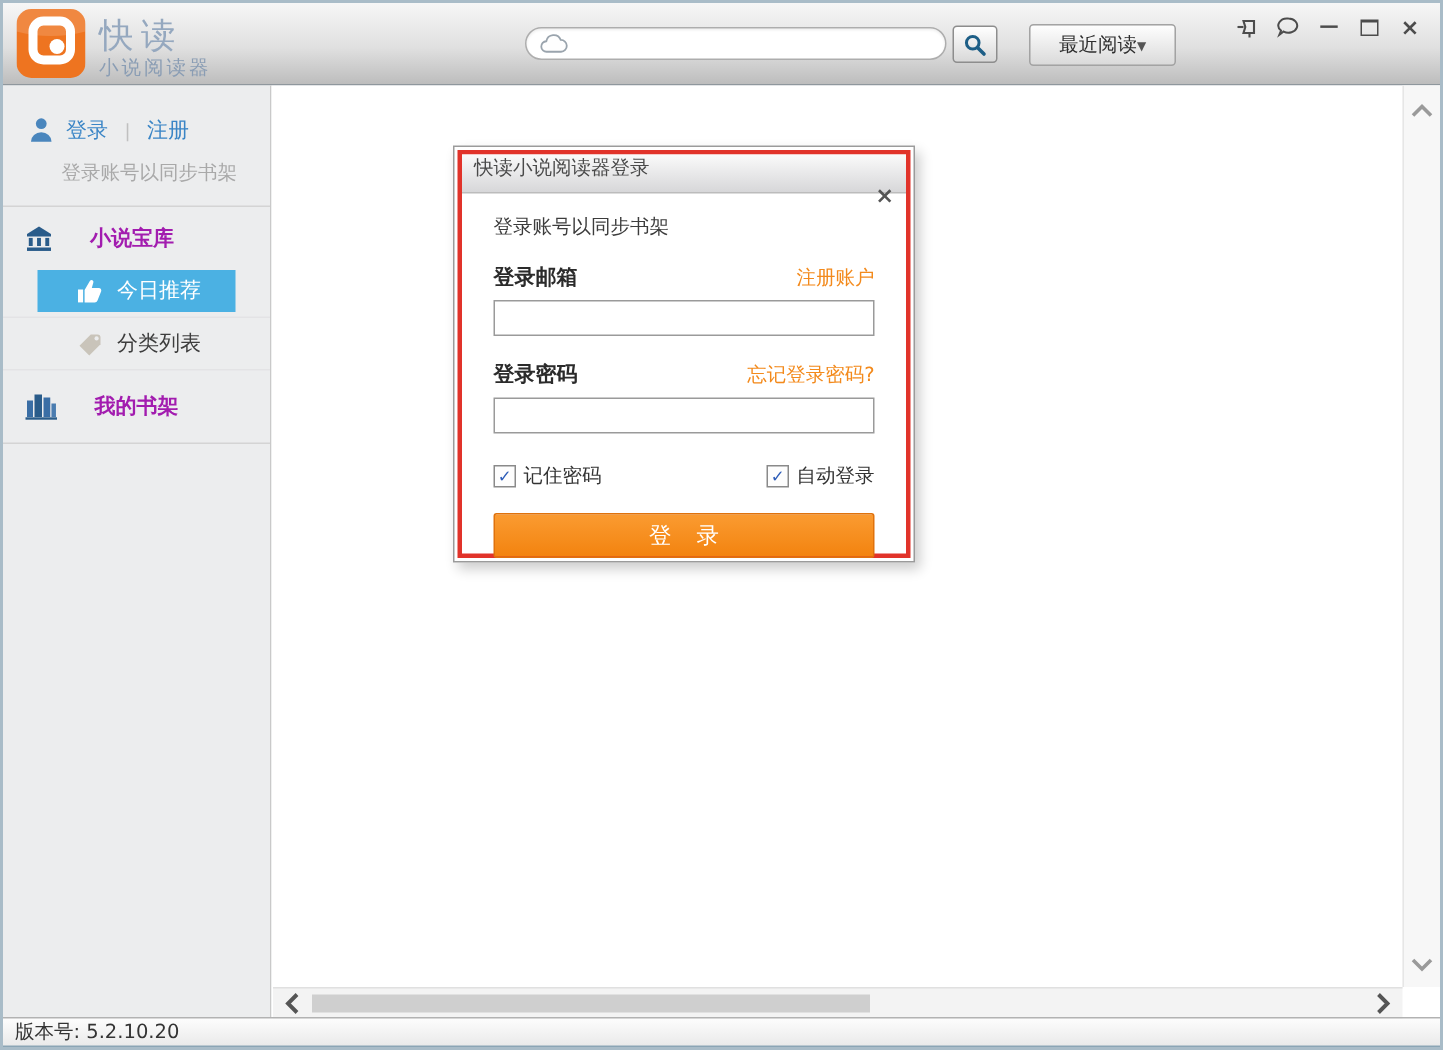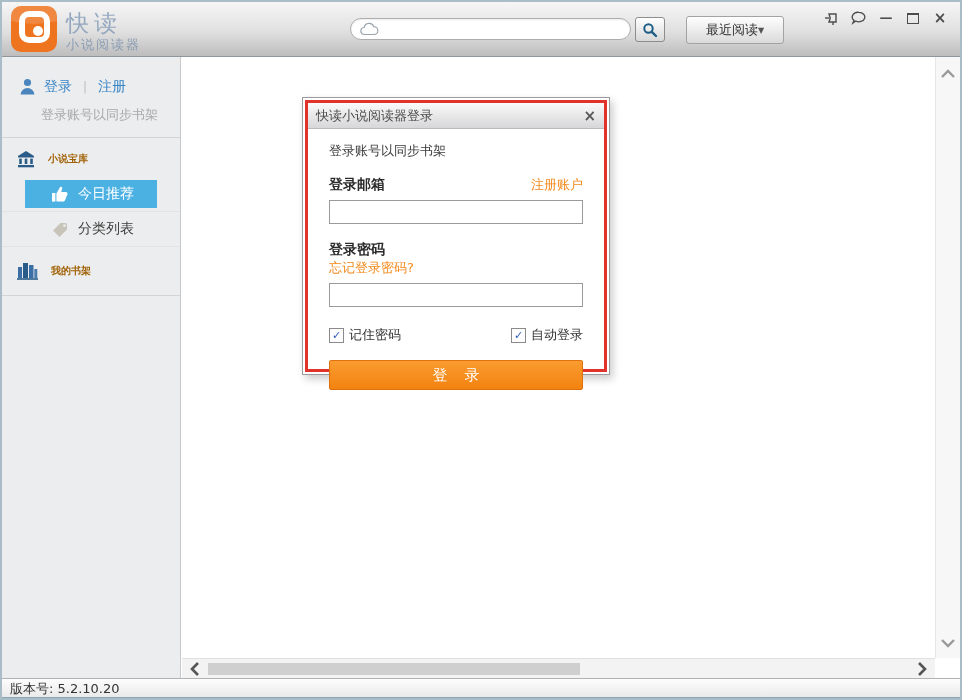--- a/index.html
+++ b/index.html
@@ -33,22 +33,22 @@
   .close-glyph { font-weight:bold; font-size:15px; }
 
   
   .sidebar { position:absolute; left:2px; top:57px; width:178px; height:621px;
     background:#ecedee; border-right:1px solid #c9c9c9; }
   .login-row { display:flex; align-items:center; gap:7px; padding:20px 0 0 16px; font-size:14px; }
   .blue-link { color:#3a85c6; cursor:pointer; }
   .sep { color:#c0c0c0; font-size:12px; padding:0 4px; }
   .hint { margin:10px 0 0 39px; font-size:13px; color:#a9a9a9; }
   .sb-divider { margin-top:13px; border-top:1px solid #d4d4d4; height:0; }
-  .section-row { display:flex; align-items:center; gap:12px; padding:12px 0 9px 14px;
-    font-size:10px; font-weight:bold; color:#a16207; cursor:pointer; }
+  .section-row { display:flex; align-items:center; gap:24px; padding:12px 0 9px 14px;
+    font-size:14px; font-weight:bold; color:#a21caf; cursor:pointer; }
   .nav-row { border-bottom:1px solid #e3e3e5; padding:3px 16px; }
   .nav-item { height:28px; display:flex; align-items:center; gap:9px; padding-left:33px;
     font-size:14px; color:#3d3d3d; cursor:pointer; }
   .nav-item.active { margin:0 7px; padding-left:26px; background:#4bb1e3; color:#fff; }
 
   
   .content { position:absolute; left:181px; top:57px; right:2px; height:621px; background:#fff; }
   .vscroll { position:absolute; right:0; top:0; width:24px; height:601px; background:#f7f7f7;
     border-left:1px solid #e6e6e6; }
   .vs-up { position:absolute; top:12px; left:4px; cursor:pointer; }
@@ -62,21 +62,21 @@
   
   .statusbar { position:absolute; left:2px; right:2px; top:678px; height:19px;
     background:linear-gradient(#fdfdfd,#e9e9e9); border-top:1px solid #b2b2b2;
     font-size:13px; color:#333; line-height:19px; padding-left:8px; }
 
   
   .dialog { position:absolute; left:302px; top:97px; width:306px; height:276px; background:#fff;
     border:1px solid #9b9b9b; box-shadow:3px 4px 8px rgba(0,0,0,.20); z-index:10; }
   .dialog-red { position:absolute; inset:2px; border:3px solid #e1332a; }
   .dlg-title { height:25px; background:linear-gradient(#fafafa,#d7d7d9); border-bottom:1px solid #bcbcbc;
-    display:flex; align-items:center; padding:0 8px; font-size:13px; color:#4a4a4a; }
+    display:flex; align-items:flex-start; padding:0 8px; font-size:13px; color:#4a4a4a;flex-direction:column; }
   .dlg-close { margin-left:auto; font-weight:bold; font-size:15px; color:#555; cursor:pointer; }
   .dlg-body { padding:10px 21px 0; }
   .dlg-sub { font-size:13px; color:#3c3c3c; margin-top:3px; }
   .row-label { display:flex; justify-content:space-between; align-items:baseline; margin-top:16px; }
   .lbl { font-size:14px; font-weight:bold; color:#2b2b2b; }
   .lnk { font-size:13px; color:#f38a1c; cursor:pointer; }
   .txt { width:100%; box-sizing:border-box; height:24px; margin-top:6px; border:1px solid #9a9a9a;
     background:#fff; font-size:13px; padding:0 5px; outline:none; }
   .row-check { display:flex; justify-content:space-between; margin-top:19px; font-size:13px; color:#333; }
   .chk { display:inline-flex; align-items:center; gap:5px; cursor:pointer; }
@@ -224,21 +224,21 @@
       </div>
       <div class="dlg-body">
         <div class="dlg-sub">登录账号以同步书架</div>
 
         <div class="row-label">
           <span class="lbl">登录邮箱</span>
           <span class="lnk">注册账户</span>
         </div>
         <input class="txt" type="text" value="" style="">
 
-        <div class="row-label" style="margin-top:17px;flex-direction:column;">
+        <div class="row-label" style="margin-top:17px;">
           <span class="lbl">登录密码</span>
           <span class="lnk">忘记登录密码?</span>
         </div>
         <input class="txt" type="password" value="" style="">
 
         <div class="row-check">
           <span class="chk">
             <span class="box">✓</span>
             <span>记住密码</span>
           </span>

